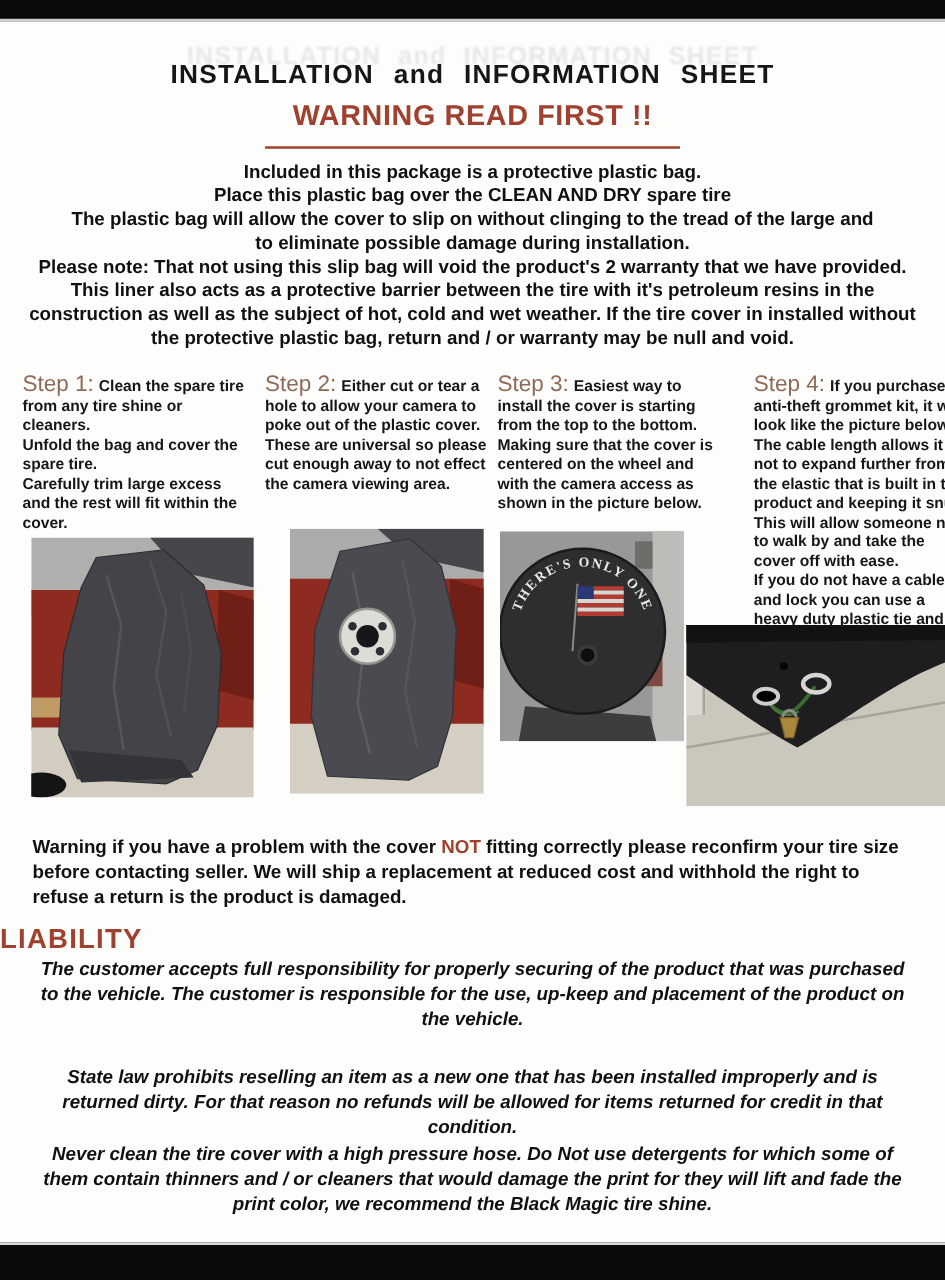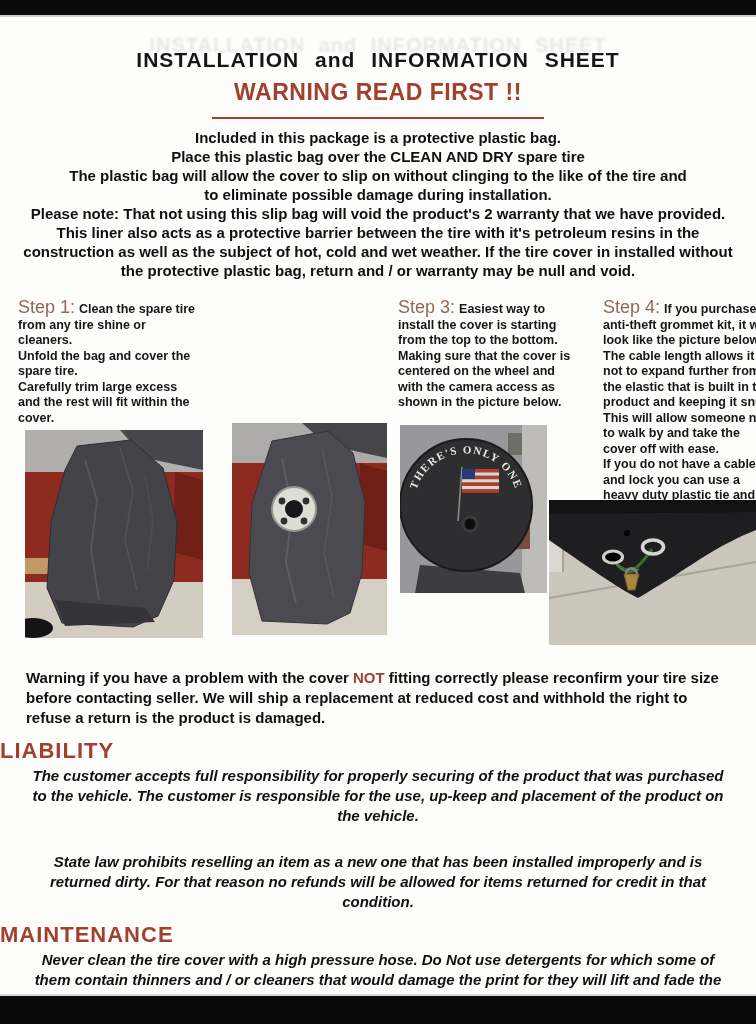--- a/index.html
+++ b/index.html
@@ -63,34 +63,37 @@
   <div class="ghost-title">INSTALLATION  and  INFORMATION  SHEET</div>
   <h1 class="title">INSTALLATION  and  INFORMATION  SHEET</h1>
 
   <div class="warning-wrap">
     <span class="warning-heading">WARNING READ FIRST !!</span>
   </div>
 
   <div class="intro">
     <div>Included in this package is a protective plastic bag.</div>
     <div>Place this plastic bag over the CLEAN AND DRY spare tire</div>
-    <div>The plastic bag will allow the cover to slip on without clinging to the like of the tire and</div>
+    <div>The plastic bag will allow the cover to slip on without clinging to the tread of the large and</div>
     <div>to eliminate possible damage during installation.</div>
     <div>Please note: That not using this slip bag will void the product's 2 warranty that we have provided.</div>
     <div>This liner also acts as a protective barrier between the tire with it's petroleum resins in the</div>
     <div>construction as well as the subject of hot, cold and wet weather.  If the tire cover in installed without</div>
     <div>the protective plastic bag, return and / or warranty may be null and void.</div>
   </div>
 
   <div class="steps-area">
 
     <div class="step step1">
       <span class="step-label">Step 1:</span><span class="step-text">Clean the spare tire from any tire shine or cleaners.
 Unfold the bag and cover the spare tire.
 Carefully trim large excess and the rest will fit within the cover.</span>
+    </div>
+    <div class="step step2">
+      <span class="step-label">Step 2:</span><span class="step-text">Either cut or tear a hole to allow your camera to poke out of the plastic cover. These are universal so please cut enough away to not effect the camera viewing area.</span>
     </div>
     <div class="step step3">
       <span class="step-label">Step 3:</span><span class="step-text">Easiest way to install the cover is starting from the top to the bottom. Making sure that the cover is centered on the wheel and with the camera access as shown in the picture below.</span>
     </div>
     <div class="step step4">
       <span class="step-label">Step 4:</span><span class="step-text">If you purchased a anti-theft grommet kit, it will look like the picture below. The cable length allows it not to expand further from the elastic that is built in the product and keeping it snug. This will allow someone not to walk by and take the cover off with ease.
 If you do not have a cable and lock you can use a heavy duty plastic tie and draw it tight.</span>
     </div>
 
     <svg class="photo photo1" width="178" height="208" viewBox="0 0 178 208">
@@ -170,17 +173,16 @@
       <polygon points="75,74 90,74 86,90 79,90" fill="#ab873e" stroke="#7a5f2a" stroke-width="1"></polygon>
     </svg>
   </div>
 
   <p class="fit-warning"><span>Warning if you have a problem with the cover  </span><span class="accent">NOT</span><span> fitting correctly please reconfirm your tire size before contacting seller. We will ship a replacement at reduced cost and withhold the right to refuse a return is the product is damaged.</span></p>
 
   <h2 class="section-heading">LIABILITY</h2>
   <p class="center-par">The customer accepts full responsibility for properly securing of the product that was purchased to the vehicle.  The customer is responsible for the use, up-keep and placement of the product on the vehicle.</p>
   <p class="center-par statelaw">State law prohibits reselling an item as a new one that has been installed improperly and is returned dirty. For that reason no refunds will be allowed for items returned for credit in that condition.</p>
 
-  <h2 class="section-heading">MAINTENANCE</h2>
   <p class="center-par">Never clean the tire cover with a high pressure hose.  Do Not  use detergents for which some of them contain thinners and / or cleaners that would damage the print for they will lift and fade the print color, we recommend the Black Magic tire shine.</p>
 
   <div class="bar bottom"></div>
 </div>
 
 </body></html>

